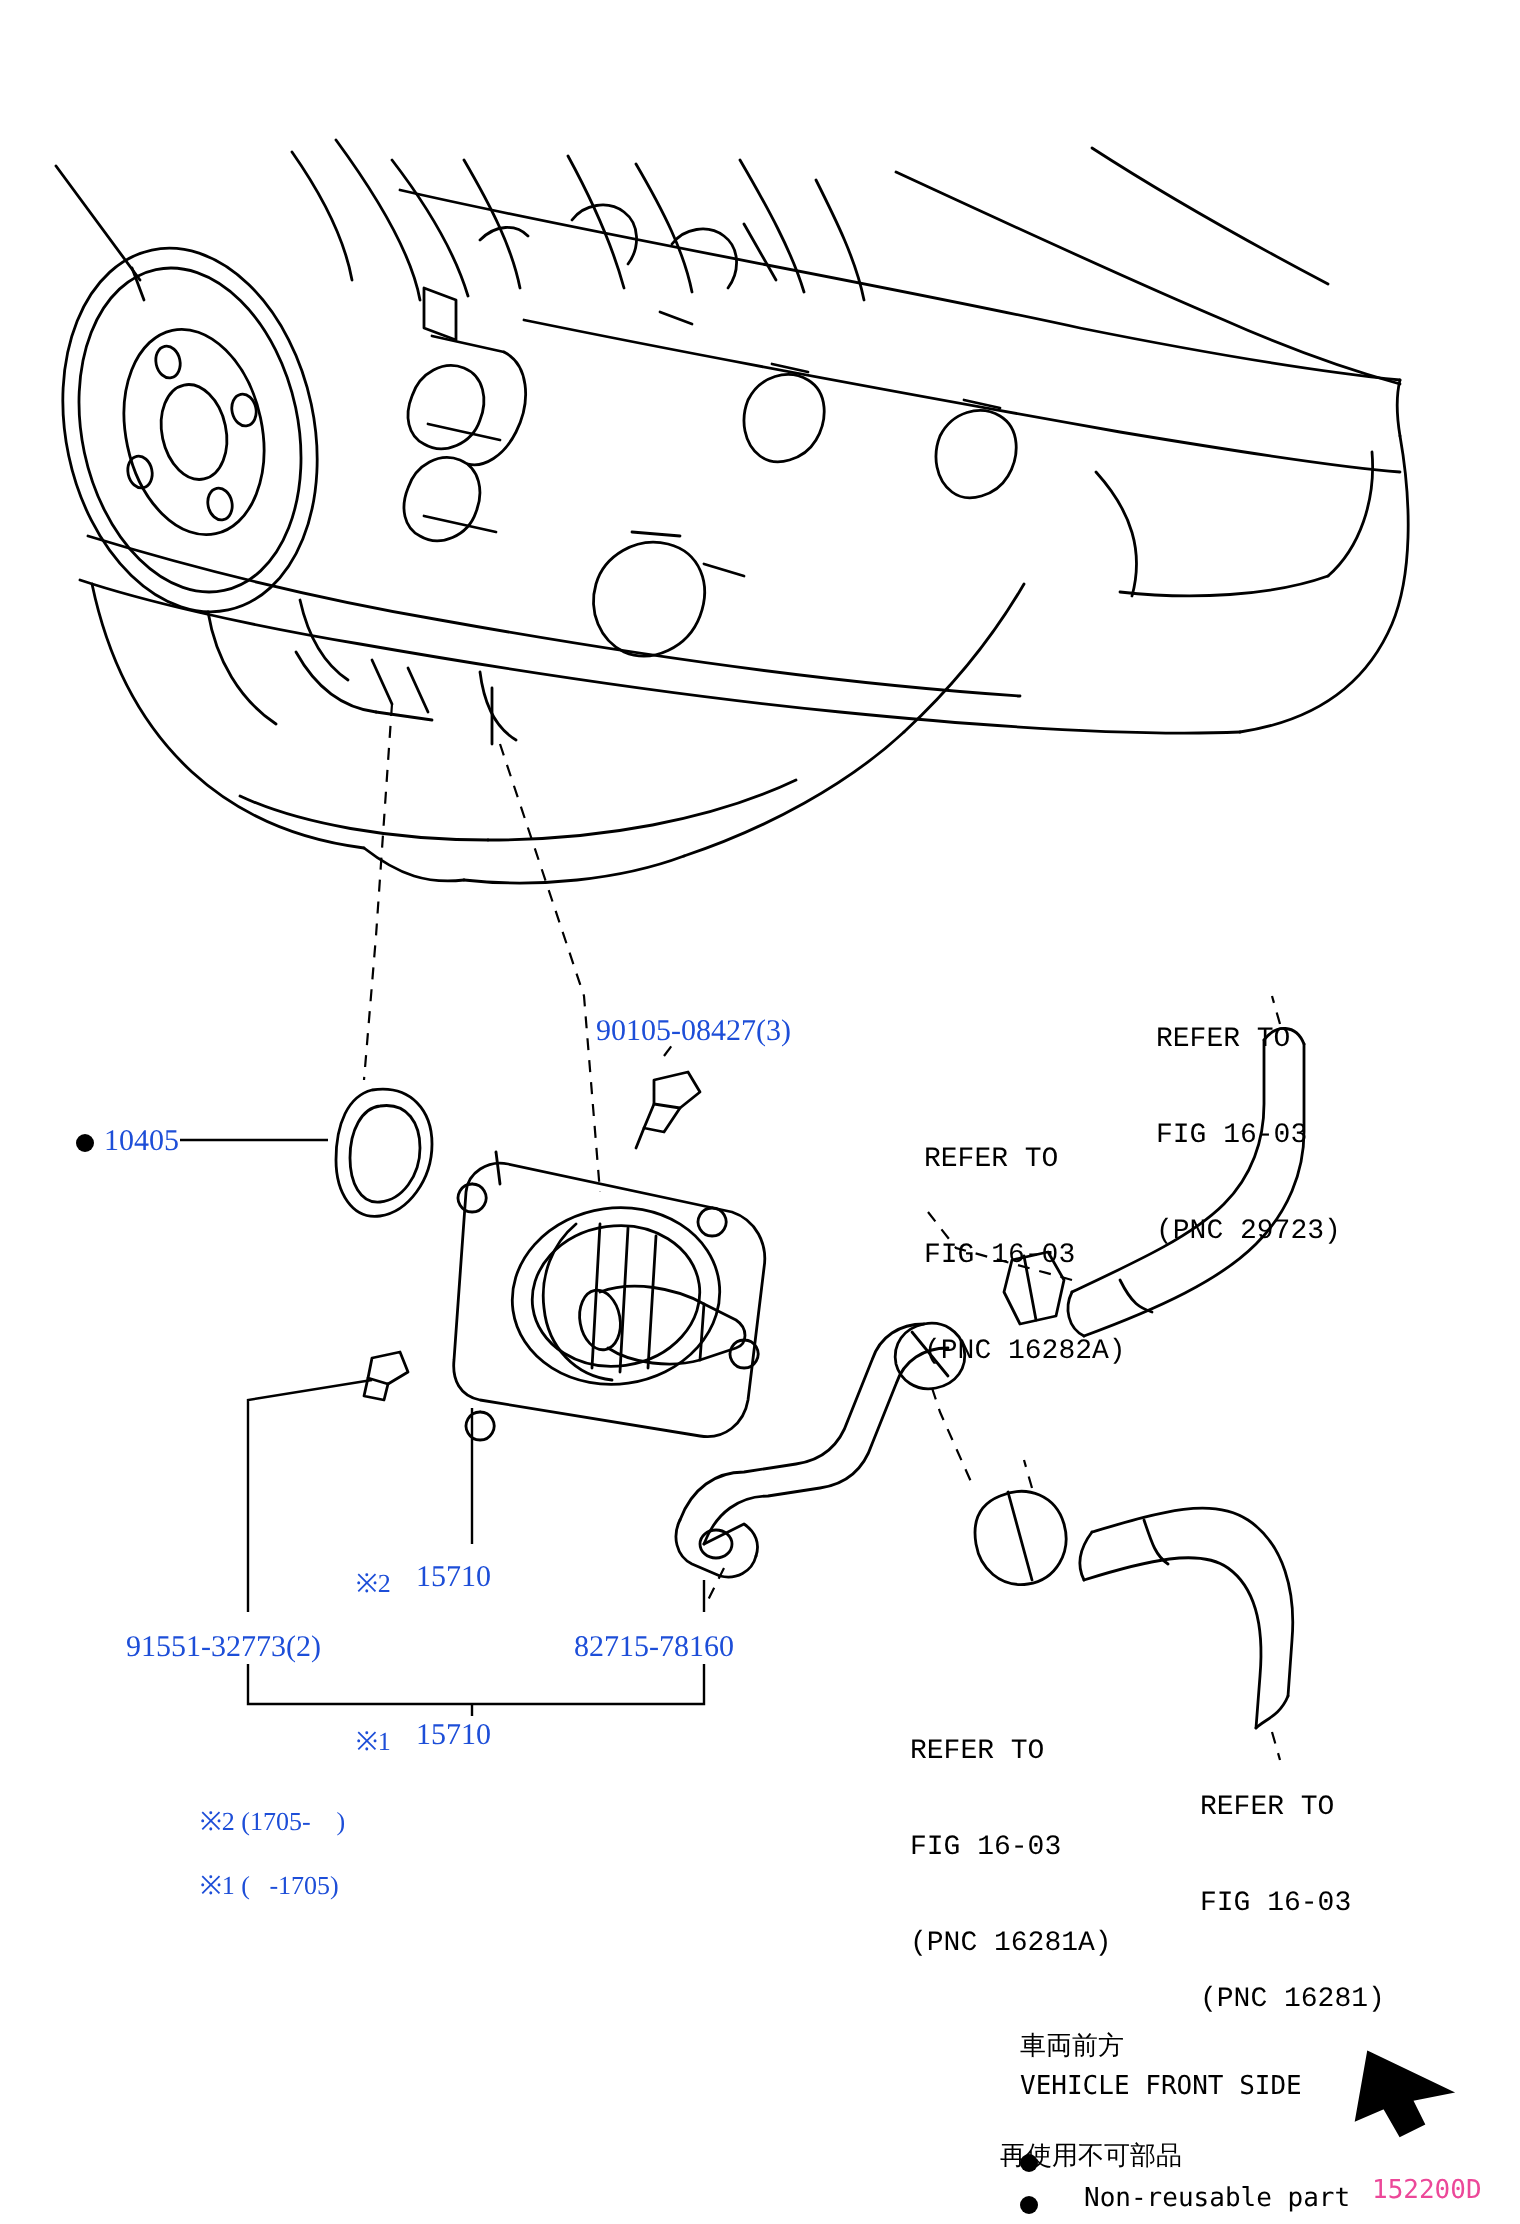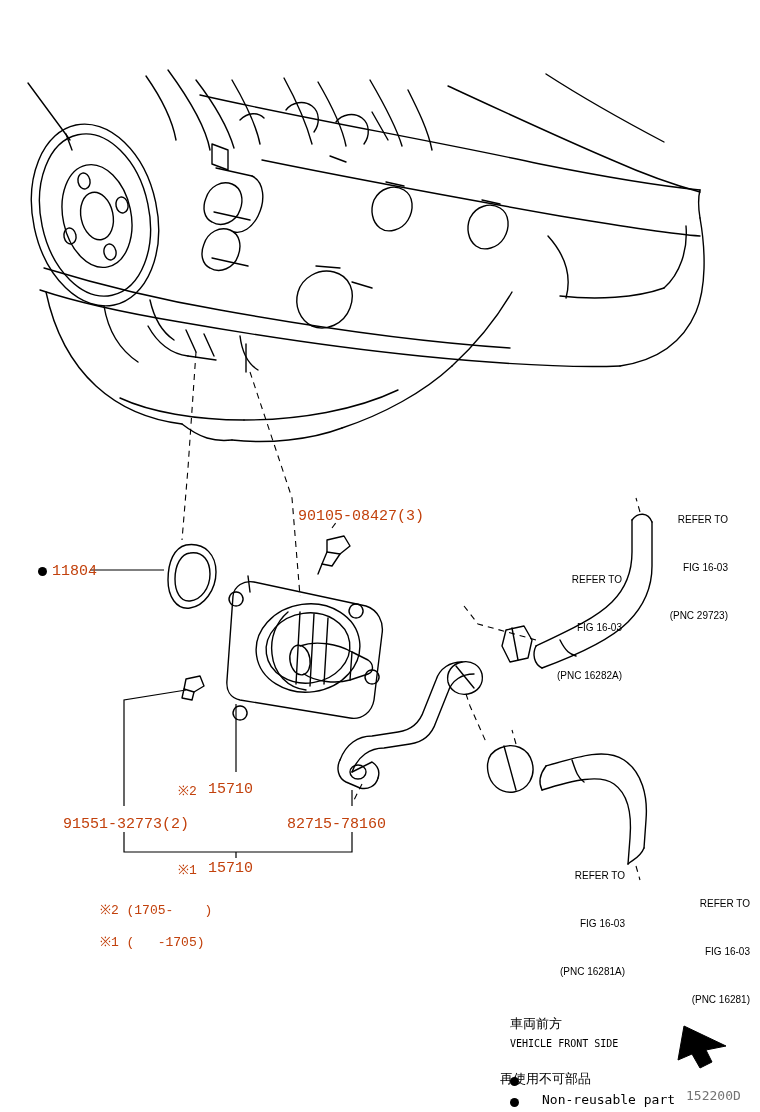--- a/index.html
+++ b/index.html
@@ -22,57 +22,57 @@
     height: 1112px;
   }
   svg.layer {
     position: absolute;
     left: 0; top: 0;
     width: 760px;
     height: 1112px;
   }
   .lbl {
     position: absolute;
-    font-family: Liberation Mono, monospace;
+    font-family: Liberation Serif, serif;
     font-size: 15px;
     line-height: 17px;
-    color: #c2410c;
+    color: #1d4ed8;
     white-space: pre;
   }
   .lbl.small {
     font-size: 13px;
     line-height: 15px;
   }
   .refblock {
     position: absolute;
-    font-family: Liberation Sans, sans-serif;
-    font-size: 10px;
+    font-family: Liberation Mono, monospace;
+    font-size: 14px;
     line-height: 16px;
-    text-align: right;
+    text-align: left;
     white-space: pre;
   }
   .bullet {
     position: absolute;
     width: 9px;
     height: 9px;
     border-radius: 50%;
     background: #000;
   }
   .legend {
     position: absolute;
     font-family: "DejaVu Sans Mono", monospace;
     font-size: 13px;
     line-height: 16px;
     white-space: pre;
   }
   .code-id {
     position: absolute;
     font-family: "DejaVu Sans Mono", monospace;
     font-size: 13px;
-    color: #737373;
+    color: #ec4899;
   }
   .jp {
     font-family: "DejaVu Sans", sans-serif;
   }
 </style>
 </head>
 <body>
 
 <div id="diagram-root">
 
@@ -250,21 +250,21 @@
       <path d="M236 772 L236 704"></path>
 
       <path d="M352 806 L352 790"></path>
 
       <path d="M124 832 L124 852 L352 852 L352 832"></path>
       <path d="M236 852 L236 858"></path>
     </g>
   </svg>
 
   <div class="bullet" style="left:38px; top:567px;"></div>
-  <div class="lbl" style="left:52px; top:563px;">11804</div>
+  <div class="lbl" style="left:52px; top:563px;">10405</div>
 
   <div class="lbl" style="left:298px; top:508px;">90105-08427(3)</div>
 
   <div class="lbl small" style="left:178px; top:784px;">※2</div>
   <div class="lbl" style="left:208px; top:781px;">15710</div>
 
   <div class="lbl" style="left:63px; top:816px;">91551-32773(2)</div>
 
   <div class="lbl" style="left:287px; top:816px;">82715-78160</div>
 
@@ -292,21 +292,21 @@
   <div class="refblock" style="left:600px; top:864px; width:150px;">
     <div>REFER TO</div>
     <div>FIG 16-03</div>
     <div>(PNC 16281)</div>
   </div>
 
   <div class="lbl small" style="left:100px; top:935px;">※1 (   -1705)</div>
   <div class="lbl small" style="left:100px; top:903px;">※2 (1705-    )</div>
 
   <div class="legend jp" style="left:510px; top:1016px;text-align:right;">車両前方</div>
-  <div class="legend" style="left:510px; top:1036px; font-size:10px;">VEHICLE FRONT SIDE</div>
+  <div class="legend" style="left:510px; top:1036px; font-size:13px;">VEHICLE FRONT SIDE</div>
 
   <svg class="layer" viewBox="0 0 760 1112">
     <polygon points="684,1026 726,1046 706,1050 712,1062 700,1068 692,1054 678,1060" fill="#000" stroke="#000" stroke-width="1"></polygon>
   </svg>
 
   <div class="bullet" style="left:510px; top:1077px;"></div>
   <div class="legend jp" style="left:500px; top:1071px;">再使用不可部品</div>
   <div class="bullet" style="left:510px; top:1098px;"></div>
   <div class="legend" style="left:542px; top:1092px;">Non-reusable part</div>
 

